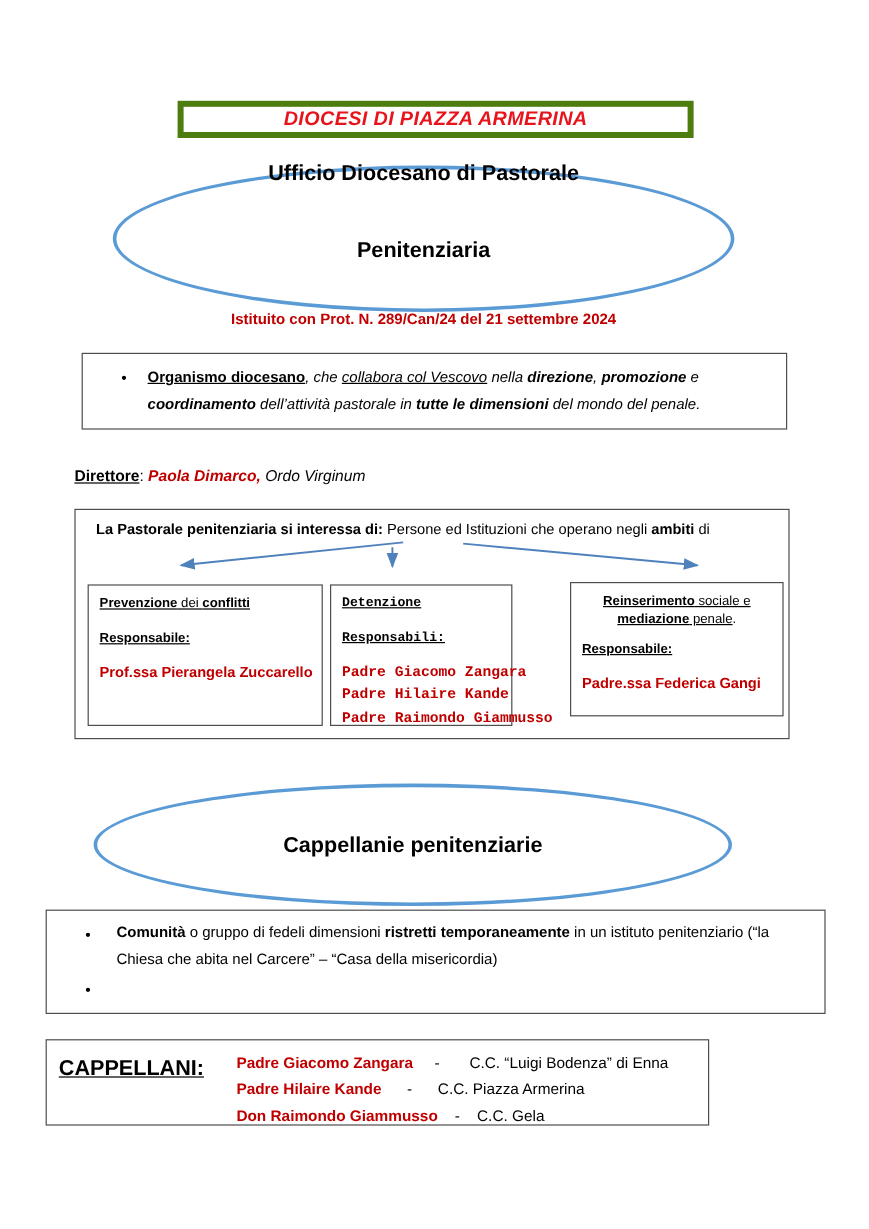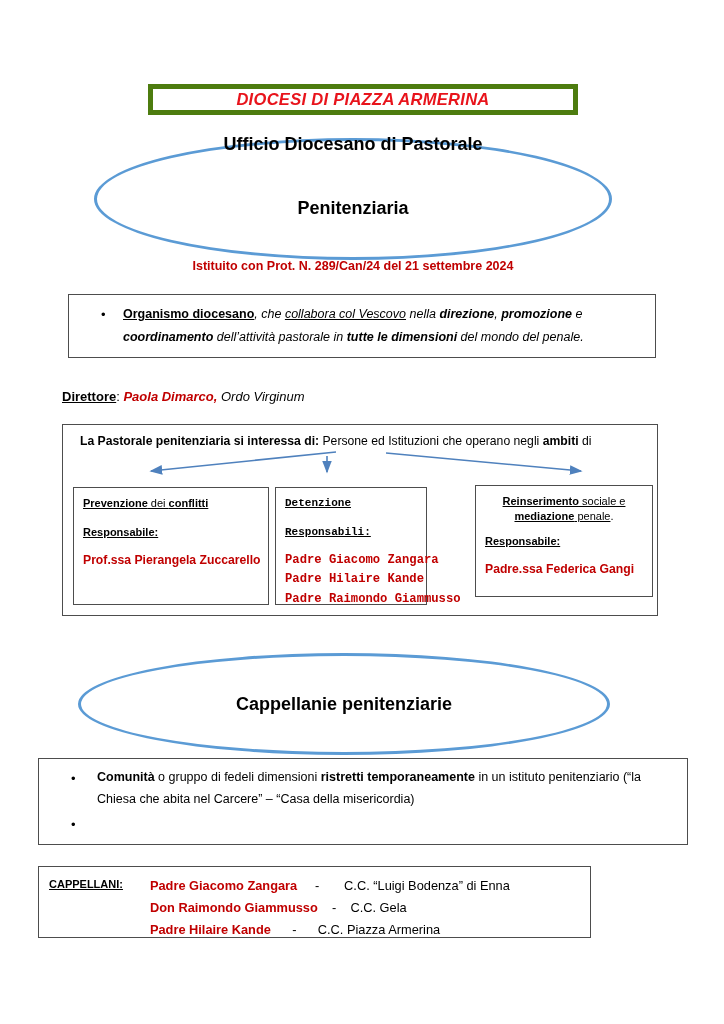--- a/index.html
+++ b/index.html
@@ -47,21 +47,21 @@
   .area-names { font-size:12.2px; font-weight:700; color:#c00000; line-height:1.6; margin-top:13px; white-space:nowrap; }
 
   .ellipse-chaplaincy { left:78px; top:653px; width:532px; height:102px; }
   .chaplaincy-title { font-size:18px; font-weight:700; }
 
   .bullets-box { left:38px; top:758px; width:650px; height:87px; padding:8px 12px 0 58px; }
   .bullets-box .bullet-row { font-size:12.5px; line-height:1.72; margin-bottom:3px; }
   .bullets-box .bullet-dot { left:-26px; top:1px; }
 
   .chaplains-box { left:38px; top:866px; width:553px; height:72px; padding:8px 0 0 10px; display:flex; align-items:flex-start; }
-  .chaplains-label { font-size:11px; font-weight:700; text-decoration:underline; margin-right:27px; line-height:1.7; }
+  .chaplains-label { font-size:18px; font-weight:700; text-decoration:underline; margin-right:27px; line-height:1.7; }
   .chaplain-row { font-size:12.8px; line-height:1.7; white-space:pre; }
 </style>
 </head>
 <body>
 
 <div class="page">
 
   <div class="title-box">
     <span class="title-text">DIOCESI DI PIAZZA ARMERINA</span>
   </div>
@@ -133,18 +133,18 @@
     </div>
     <div class="bullet-row">
       <span class="bullet-dot">•</span>
     </div>
   </div>
 
   <div class="box chaplains-box">
     <span class="chaplains-label">CAPPELLANI:</span>
     <div class="chaplains-rows">
       <div class="chaplain-row"><span class="b r">Padre Giacomo Zangara</span><span>     -       </span><span>C.C. “Luigi Bodenza” di Enna</span></div>
+      <div class="chaplain-row"><span class="b r">Padre Hilaire Kande</span><span>      -      </span><span>C.C. Piazza Armerina</span></div>
       <div class="chaplain-row"><span class="b r">Don Raimondo Giammusso</span><span>    -    </span><span>C.C. Gela</span></div>
-      <div class="chaplain-row"><span class="b r">Padre Hilaire Kande</span><span>      -      </span><span>C.C. Piazza Armerina</span></div>
     </div>
   </div>
 
 </div>
 
 </body></html>

